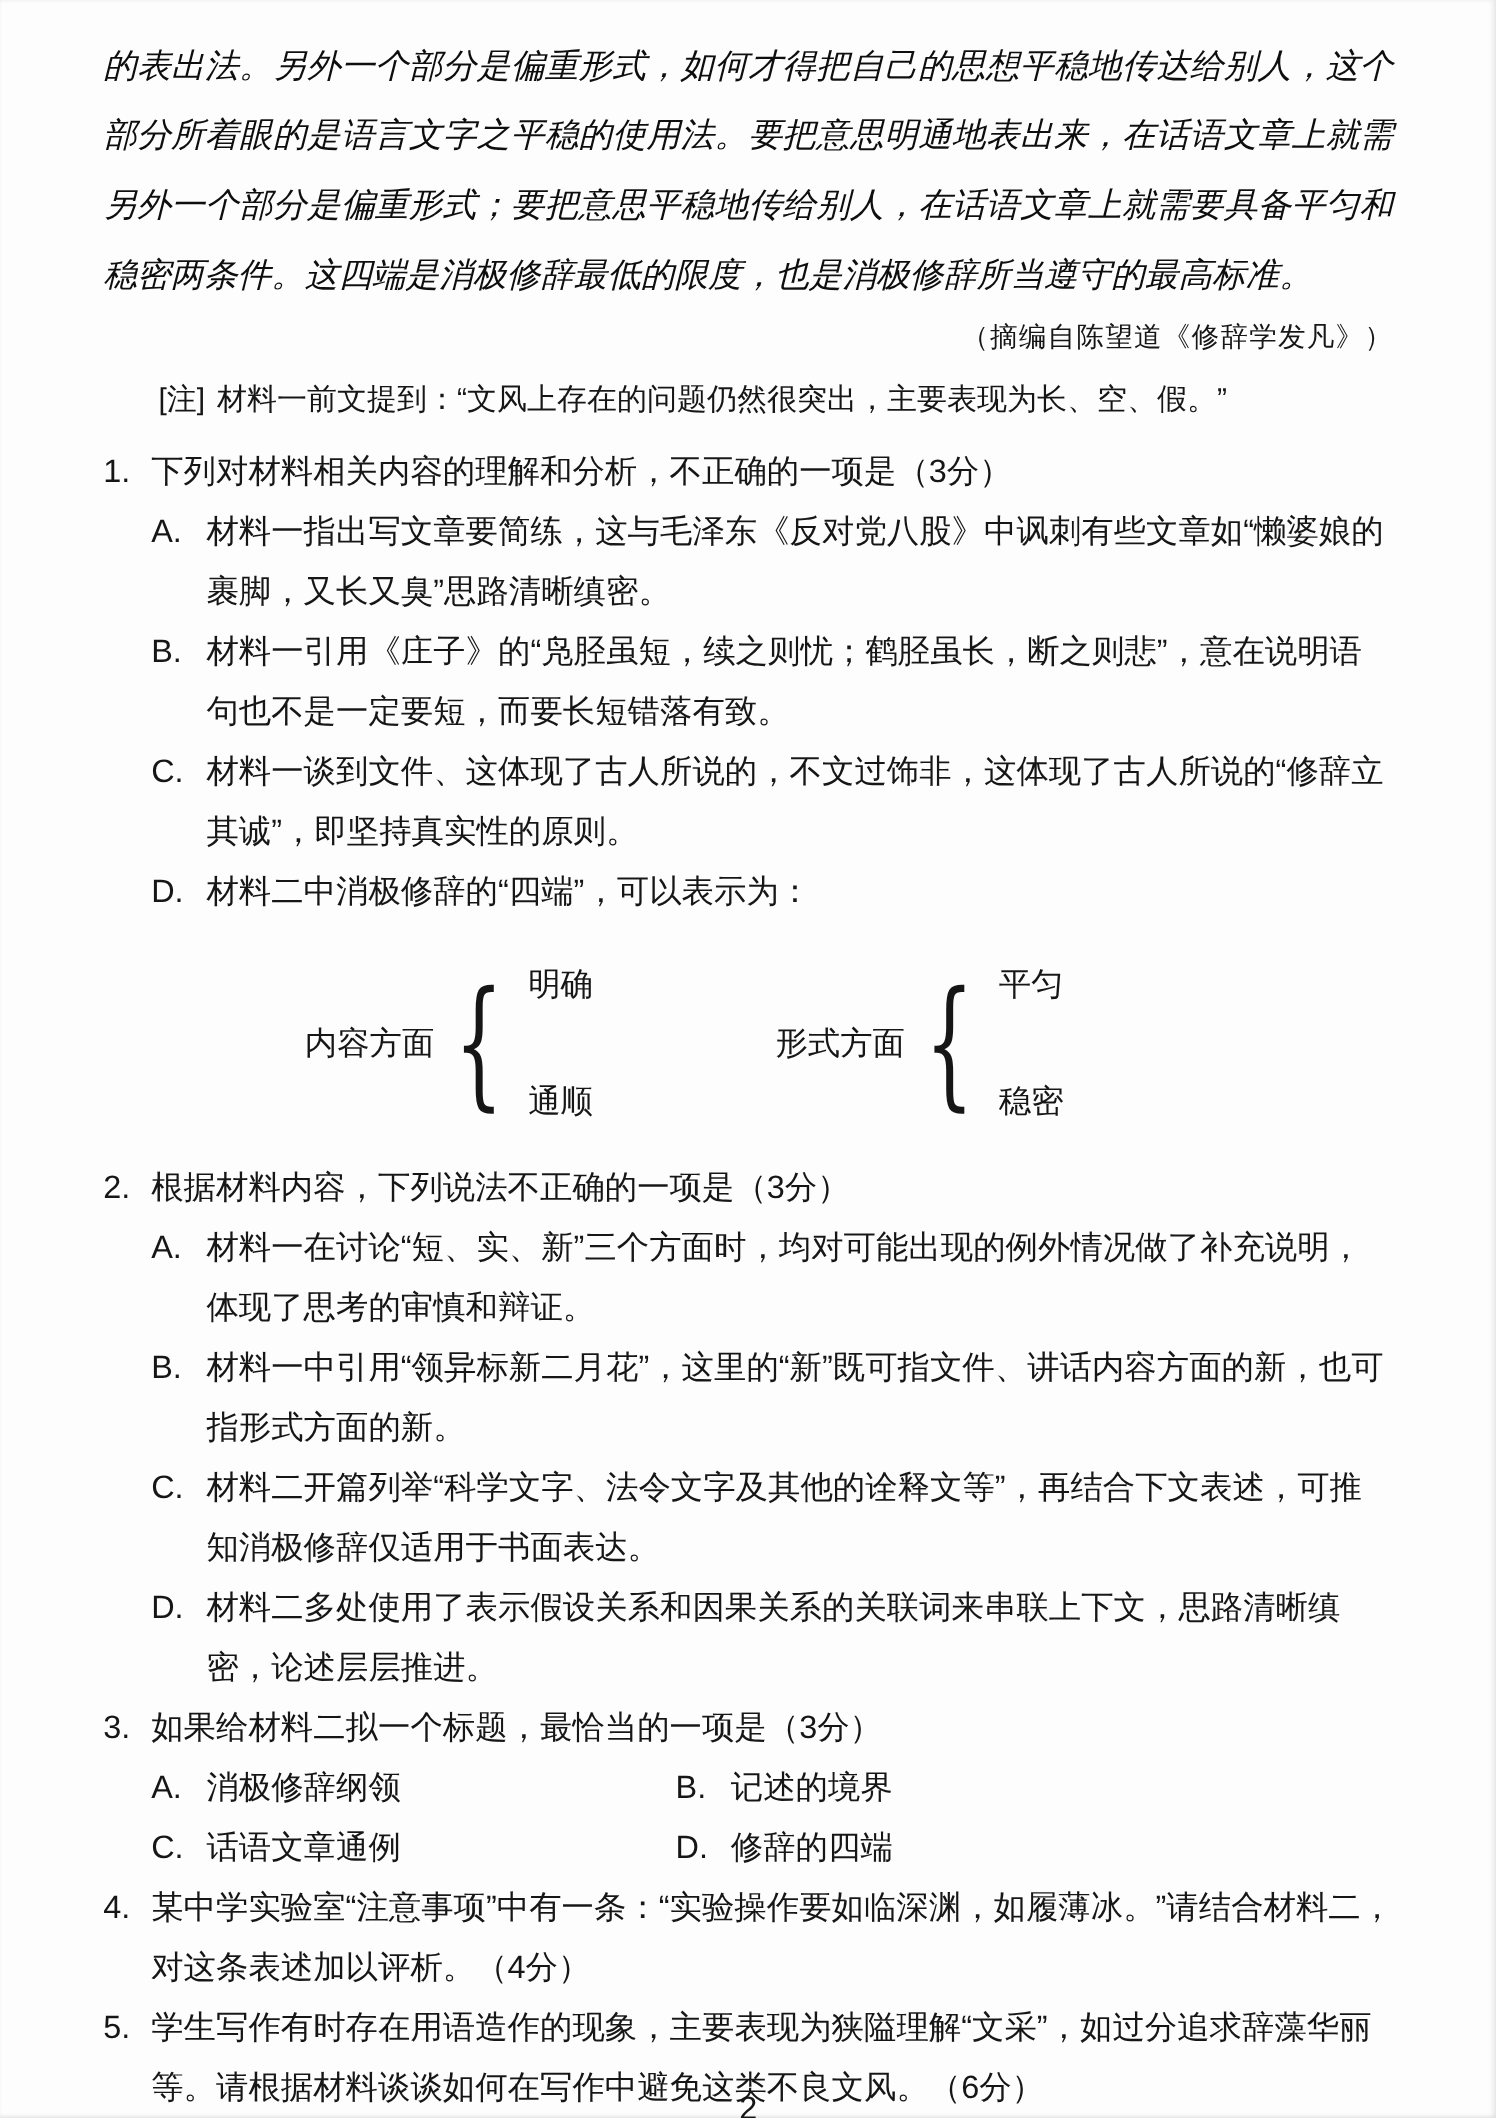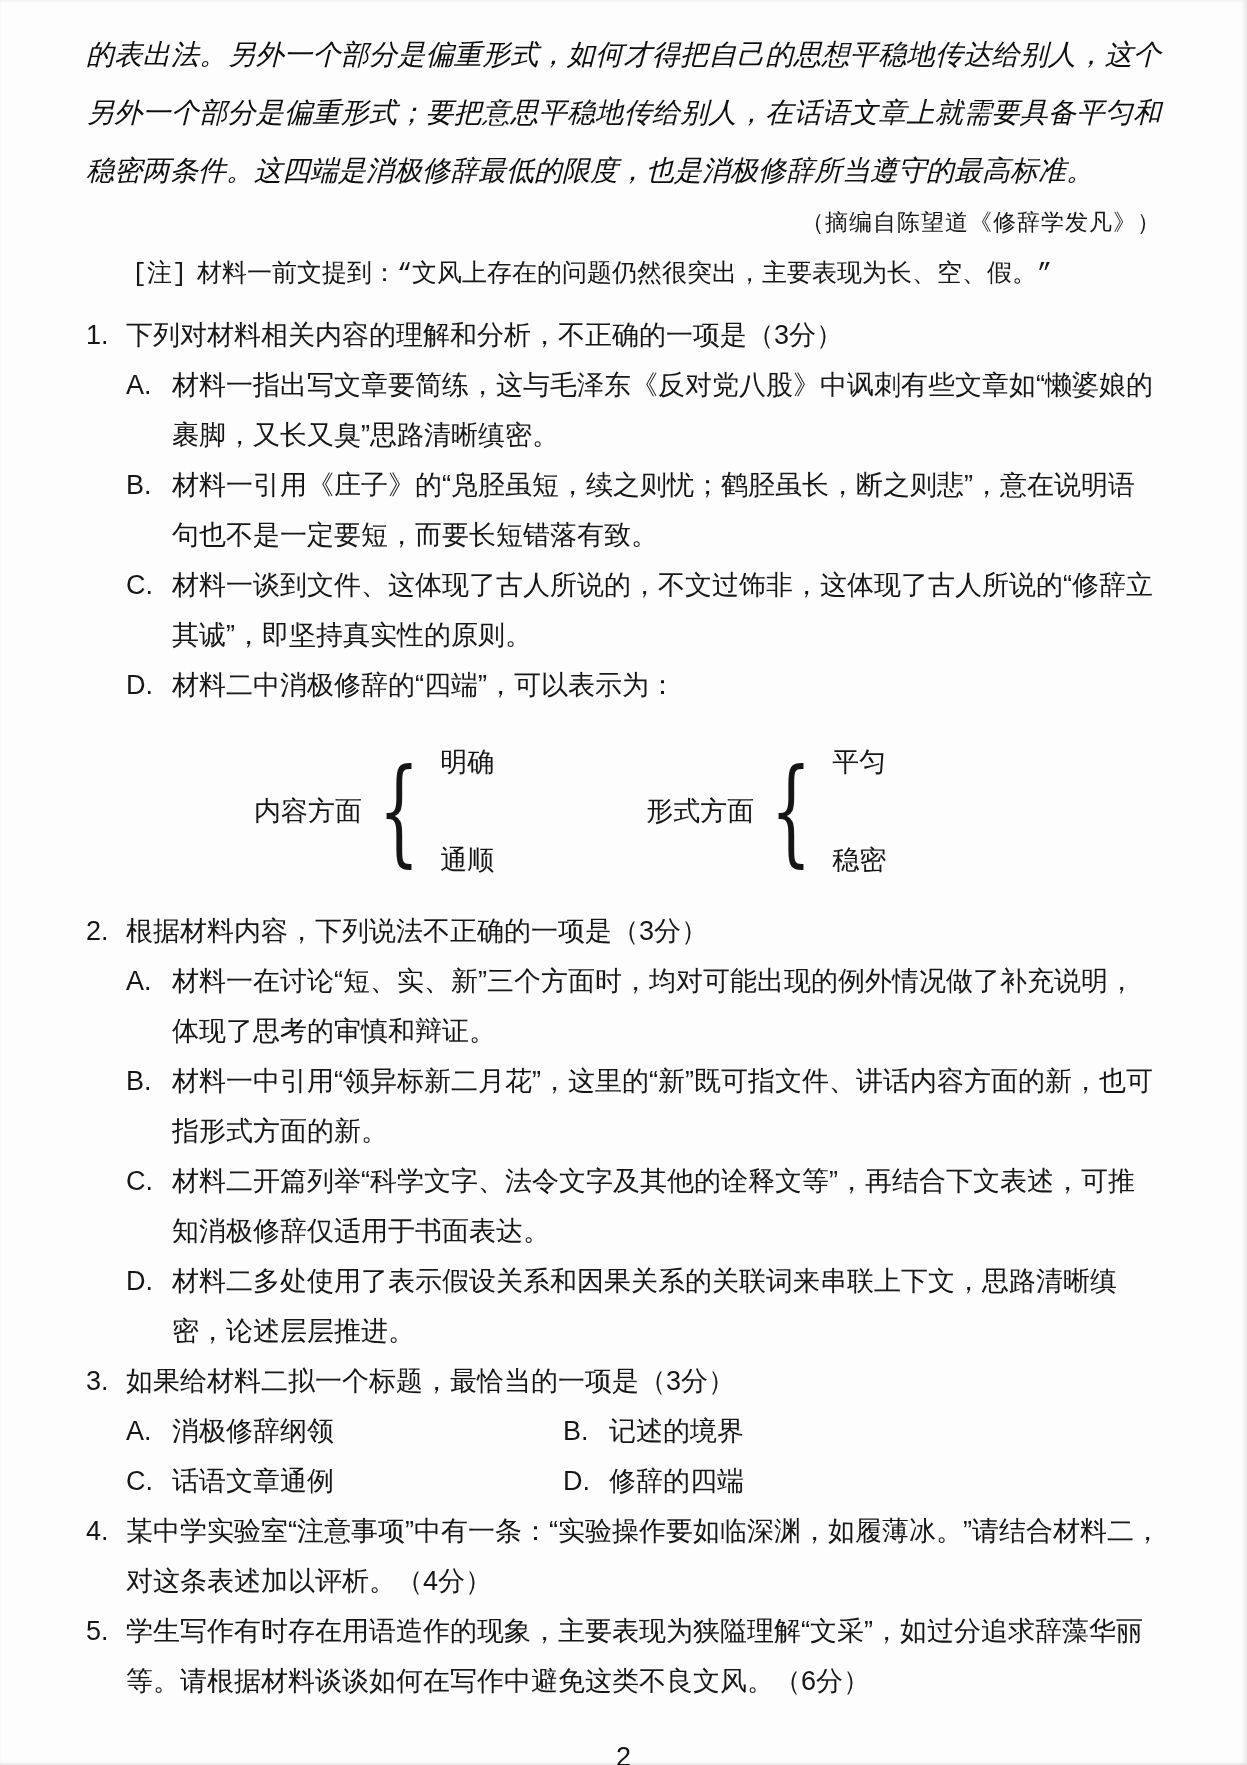--- a/index.html
+++ b/index.html
@@ -36,21 +36,20 @@
     line-height: 40px;
     text-align: right;
     margin-top: 2px;
     letter-spacing: 1px;
   }
   .note {
     font-size: 25px;
     line-height: 34px;
     margin-top: 16px;
     padding-left: 46px;
-    font-family: Liberation Mono, monospace;
   }
   .note-label { margin-right: 10px; }
 
   
   .questions { margin-top: 18px; font-size: 27px; }
   .q-stem { display: flex; line-height: 50px; }
   .q-num { width: 40px; flex: 0 0 40px; }
   .q-text { flex: 1; }
   .option { display: flex; line-height: 50px; padding-left: 40px; }
   .opt-label { width: 46px; flex: 0 0 46px; }
@@ -101,20 +100,21 @@
   }
 </style>
 </head>
 <body>
 
 <div class="page">
   <div class="content">
 
     <div class="intro">
       <div class="intro-line justified">的表出法。另外一个部分是偏重形式，如何才得把自己的思想平稳地传达给别人，这个</div>
+      <div class="intro-line justified">部分所着眼的是语言文字之平稳的使用法。要把意思明通地表出来，在话语文章上就需</div>
       <div class="intro-line justified">另外一个部分是偏重形式；要把意思平稳地传给别人，在话语文章上就需要具备平匀和</div>
       <div class="intro-line">稳密两条件。这四端是消极修辞最低的限度，也是消极修辞所当遵守的最高标准。</div>
     </div>
 
     <div class="attribution">（摘编自陈望道《修辞学发凡》）</div>
 
     <div class="note">
       <span class="note-label">[注]</span><span>材料一前文提到：“文风上存在的问题仍然很突出，主要表现为长、空、假。”</span>
     </div>
 

